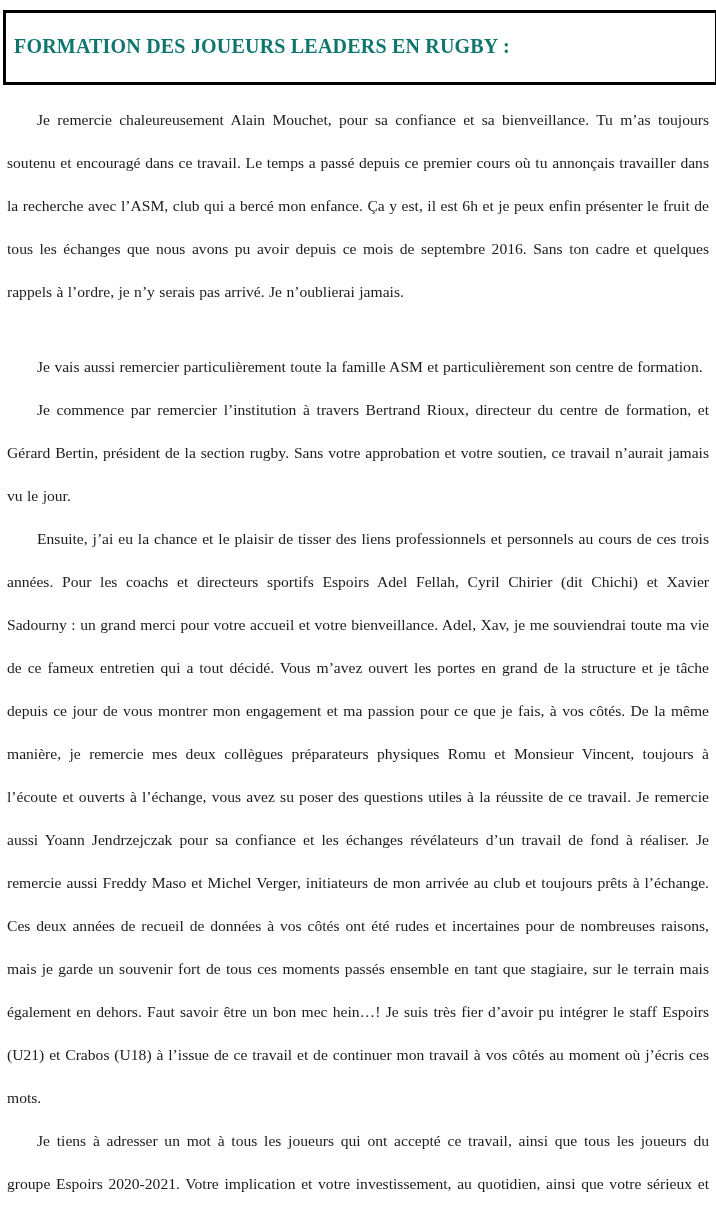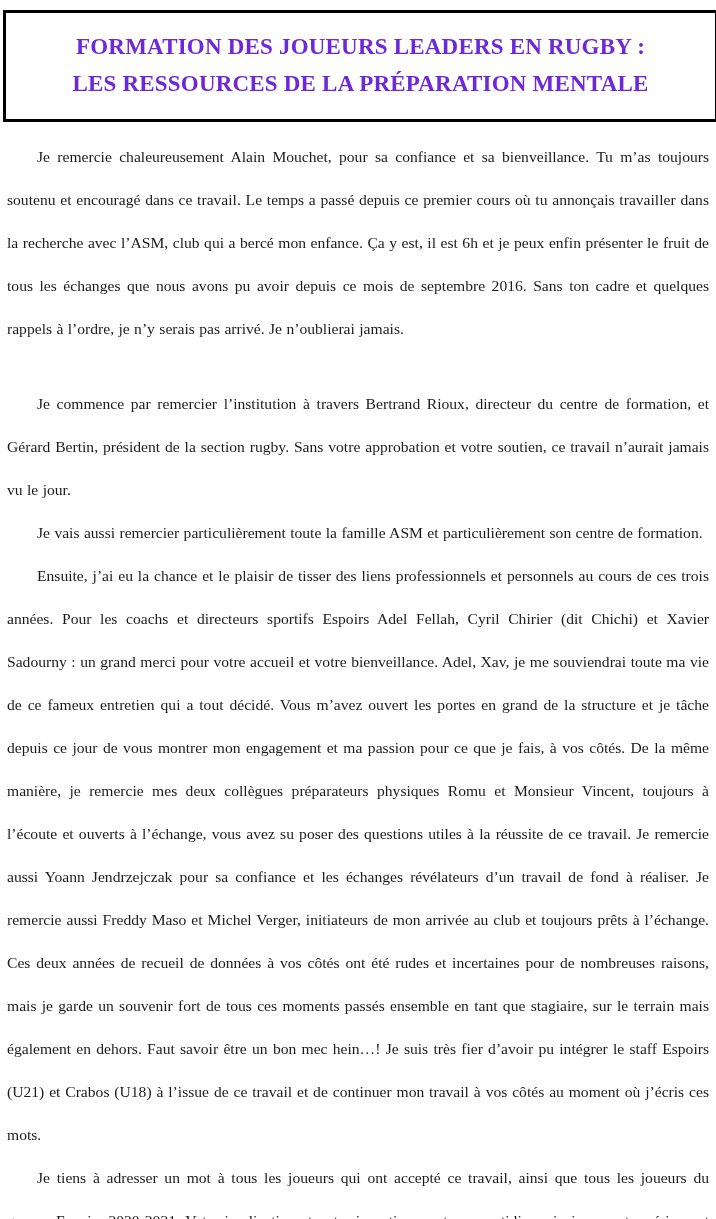--- a/index.html
+++ b/index.html
@@ -20,26 +20,25 @@
     height: 1219px;
     background: #ffffff;
   }
   .title-box {
     margin: 10px -2px 0 3px;   
     border: 3px solid #000000;
     padding: 15px 8px 17px 8px;
   }
   .page-title {
     margin: 0;
-    font-size: 23px;
+    font-size: 20px;
     font-weight: bold;
     line-height: 37px;
-    text-align: center;
     letter-spacing: 0.2px;
-    color: #6d28d9;
+    color: #0f766e;
   }
   .title-line {
     display: block;
   }
   .document-body {
     margin: 13px 7px 0 7px;
   }
   p.para {
     margin: 0;
     font-size: 15.6px;
@@ -54,25 +53,24 @@
   }
 </style>
 </head>
 <body>
 
 <div class="page">
 
   <div class="title-box">
     <h1 class="page-title">
       <span class="title-line">FORMATION DES JOUEURS LEADERS EN RUGBY :</span>
-      <span class="title-line">LES RESSOURCES DE LA PRÉPARATION MENTALE</span>
     </h1>
   </div>
 
   <div class="document-body">
     <p class="para gap-after">Je remercie chaleureusement Alain Mouchet, pour sa confiance et sa bienveillance. Tu m’as toujours soutenu et encouragé dans ce travail. Le temps a passé depuis ce premier cours où tu annonçais travailler dans la recherche avec l’ASM, club qui a bercé mon enfance. Ça y est, il est 6h et je peux enfin présenter le fruit de tous les échanges que nous avons pu avoir depuis ce mois de septembre 2016. Sans ton cadre et quelques rappels à l’ordre, je n’y serais pas arrivé. Je n’oublierai jamais.</p>
+    <p class="para">Je vais aussi remercier particulièrement toute la famille ASM et particulièrement son centre de formation.</p>
     <p class="para">Je commence par remercier l’institution à travers Bertrand Rioux, directeur du centre de formation, et Gérard Bertin, président de la section rugby. Sans votre approbation et votre soutien, ce travail n’aurait jamais vu le jour.</p>
-    <p class="para">Je vais aussi remercier particulièrement toute la famille ASM et particulièrement son centre de formation.</p>
     <p class="para">Ensuite, j’ai eu la chance et le plaisir de tisser des liens professionnels et personnels au cours de ces trois années. Pour les coachs et directeurs sportifs Espoirs Adel Fellah, Cyril Chirier (dit Chichi) et Xavier Sadourny : un grand merci pour votre accueil et votre bienveillance. Adel, Xav, je me souviendrai toute ma vie de ce fameux entretien qui a tout décidé. Vous m’avez ouvert les portes en grand de la structure et je tâche depuis ce jour de vous montrer mon engagement et ma passion pour ce que je fais, à vos côtés. De la même manière, je remercie mes deux collègues préparateurs physiques Romu et Monsieur Vincent, toujours à l’écoute et ouverts à l’échange, vous avez su poser des questions utiles à la réussite de ce travail. Je remercie aussi Yoann Jendrzejczak pour sa confiance et les échanges révélateurs d’un travail de fond à réaliser. Je remercie aussi Freddy Maso et Michel Verger, initiateurs de mon arrivée au club et toujours prêts à l’échange. Ces deux années de recueil de données à vos côtés ont été rudes et incertaines pour de nombreuses raisons, mais je garde un souvenir fort de tous ces moments passés ensemble en tant que stagiaire, sur le terrain mais également en dehors. Faut savoir être un bon mec hein…! Je suis très fier d’avoir pu intégrer le staff Espoirs (U21) et Crabos (U18) à l’issue de ce travail et de continuer mon travail à vos côtés au moment où j’écris ces mots.</p>
     <p class="para">Je tiens à adresser un mot à tous les joueurs qui ont accepté ce travail, ainsi que tous les joueurs du groupe Espoirs 2020-2021. Votre implication et votre investissement, au quotidien, ainsi que votre sérieux et votre temps se liront, je l’espère, dans ce travail de thèse. Bonne route à vous, je vous souhaite à tous que la réussite soit au bout de tout votre engagement. J’espère que nos échanges vous aideront dans votre projet de vie. Merci les gars !</p>
   </div>
 
 </div>
 
 </body></html>

